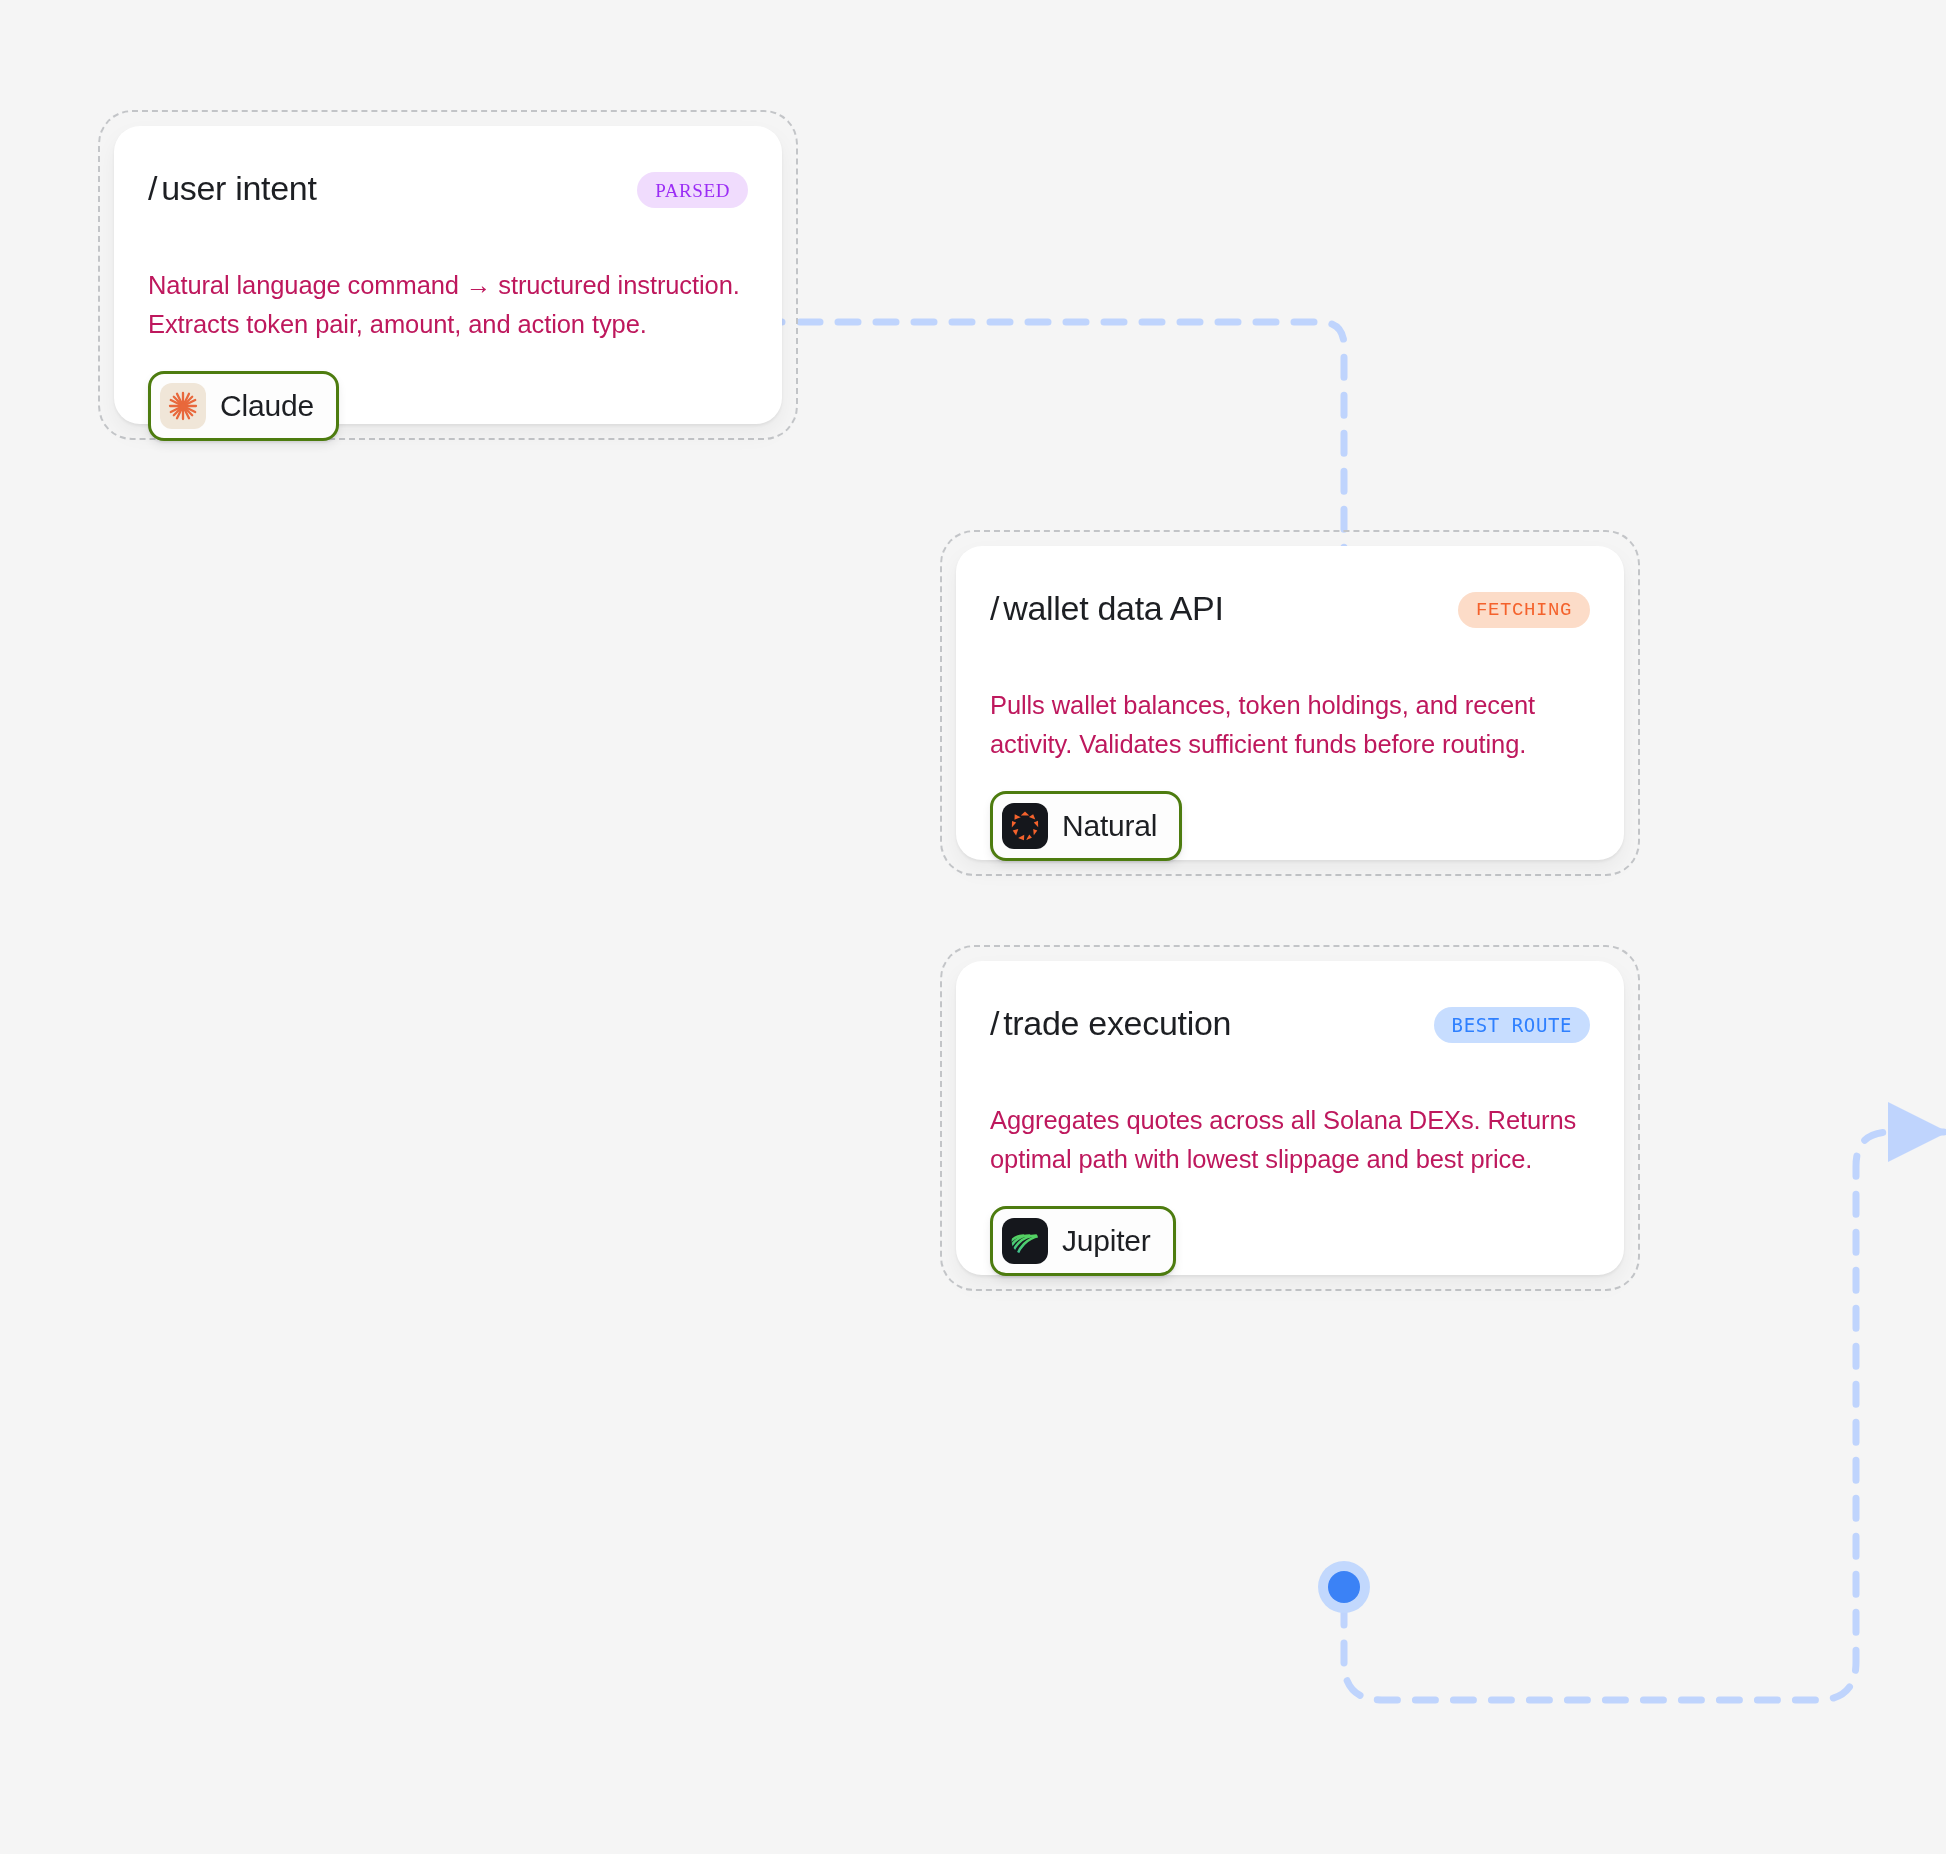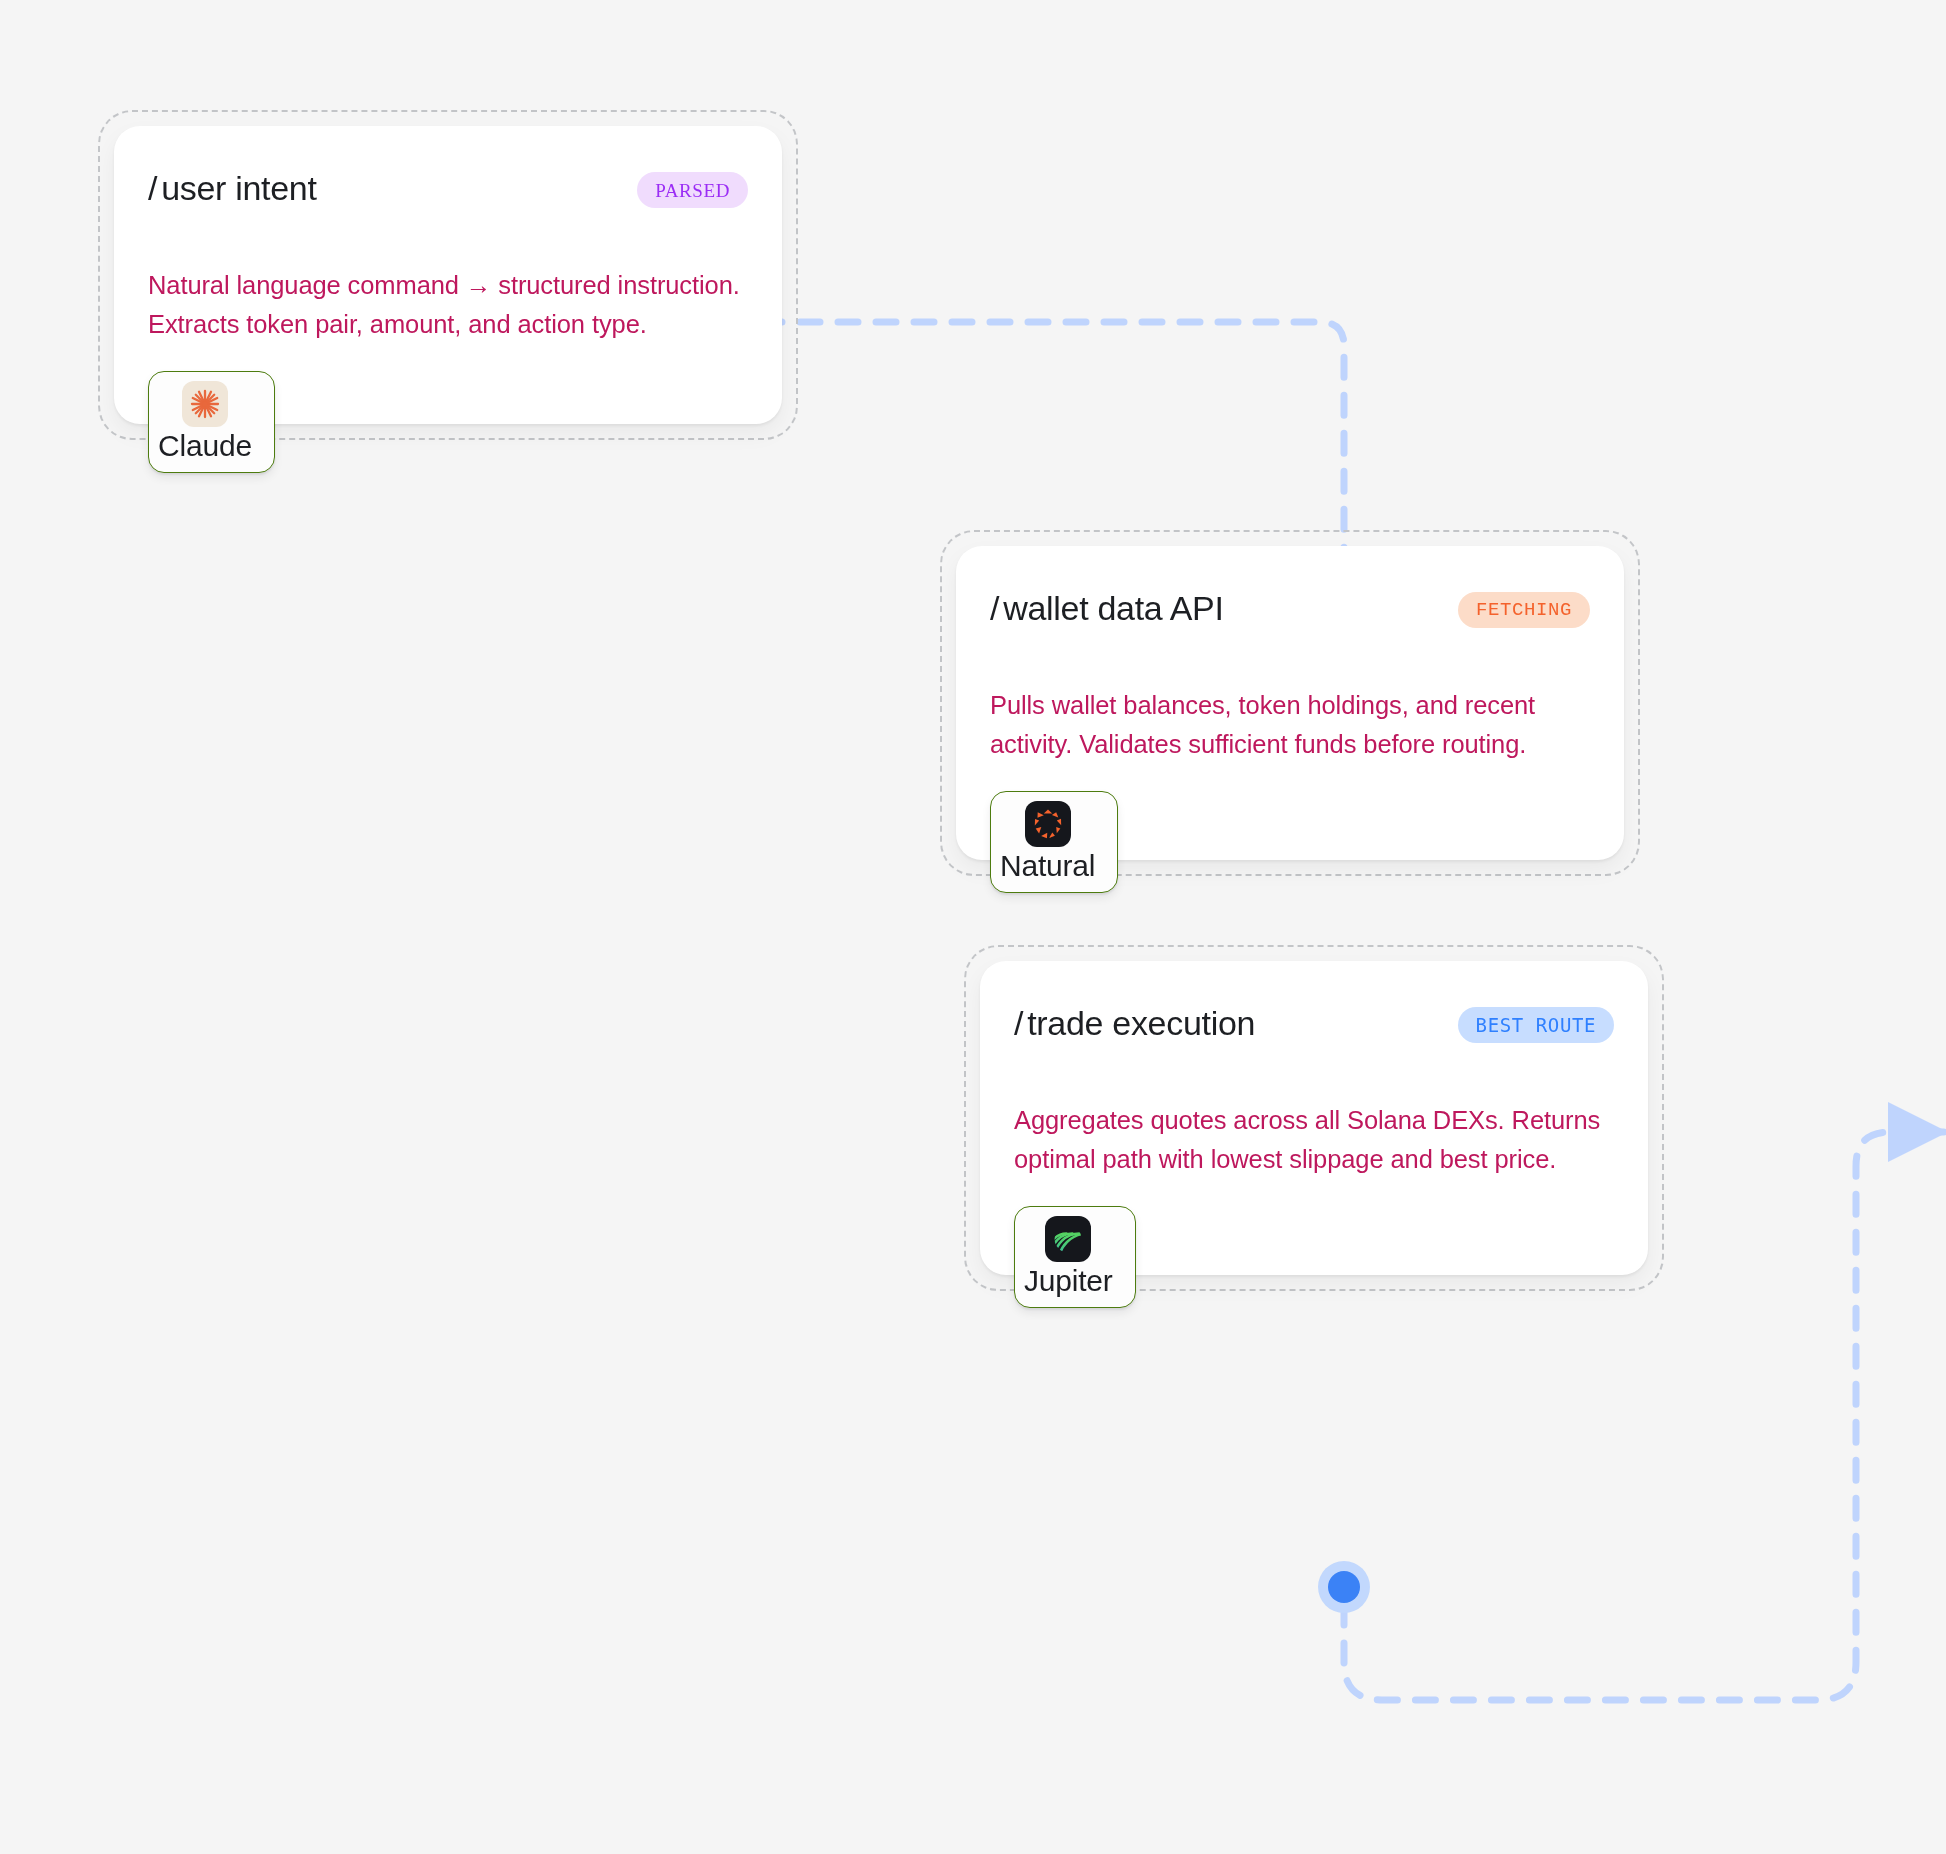--- a/index.html
+++ b/index.html
@@ -102,30 +102,29 @@
     line-height: 1.54;
     color: #be185d;
     margin-top: 36px;
     letter-spacing: -0.1px;
   }
 
   
   .chip {
     display: inline-flex;
     align-items: center;
-    gap: 2px;
+    gap: 14px;
     align-self: flex-start;
     margin-top: 26px;
     background: #fdfdfd;
-    border: 1px solid #4d7c0f;
+    border: 3px solid #4d7c0f;
     border-radius: 16px;
     padding: 9px 22px 9px 9px;
     box-shadow: 0 2px 2px rgba(16, 18, 24, 0.07),
                 0 5px 10px rgba(16, 18, 24, 0.07);
-    flex-direction: column;
   }
   .chip-icon {
     width: 46px;
     height: 46px;
     border-radius: 12px;
     display: flex;
     align-items: center;
     justify-content: center;
     flex: none;
     overflow: hidden;
@@ -233,21 +232,21 @@
               <polygon points="6.8,21.4 7,14.9 11.2,16.6"></polygon>
               <polygon points="9.7,8.3 15.8,11.2 9.5,13.7"></polygon>
             </g>
           </svg>
         </span>
         <span class="chip-label">Natural</span>
       </div>
     </div>
   </div>
 
-  <div class="node" style="left:964px; top:945px; width:700px; height:346px;">
+  <div class="node" style="left:940px; top:945px; width:700px; height:346px;">
     <div class="node-dash"></div>
     <div class="card">
       <div class="card-head">
         <div class="card-title">
           <span class="slash">/</span><span>trade execution</span>
         </div>
         <div class="badge" style="color:#2f80ff; background:#c7ddff;">BEST ROUTE</div>
       </div>
       <div class="divider"></div>
       <div class="card-desc">Aggregates quotes across all Solana DEXs. Returns optimal path with lowest slippage and best price.</div>

